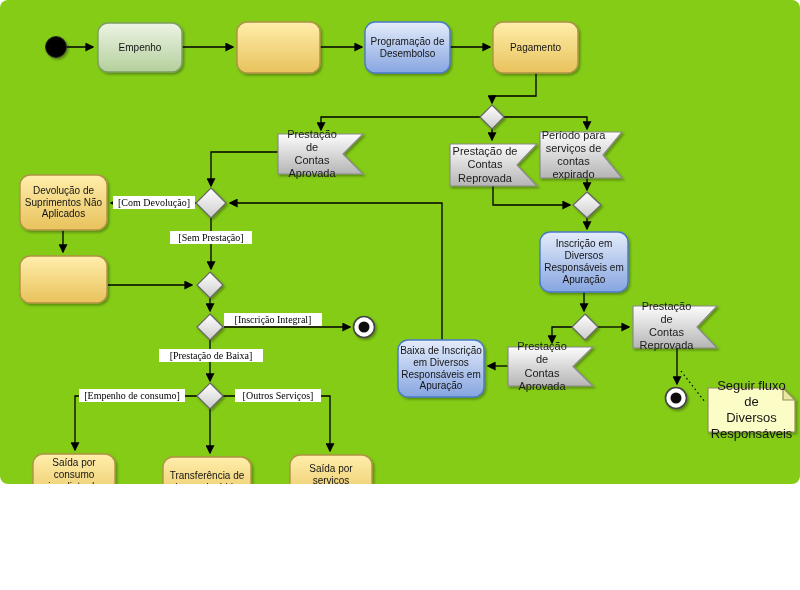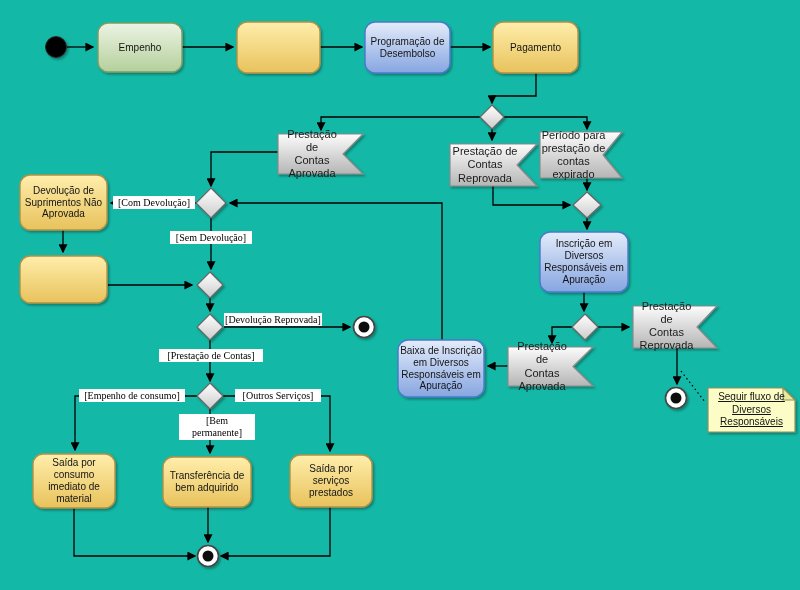--- a/index.html
+++ b/index.html
@@ -1,24 +1,24 @@
 <!DOCTYPE html>
 <html><head>
 <meta charset="utf-8">
 <style>
   html,body{margin:0;padding:0;background:#fff;}
-  #canvas{position:relative;width:800px;height:590px;background:#14b8a6;
-          font-family:"Liberation Sans",sans-serif;overflow:hidden;}
+  #canvas{position:relative;width:800px;height:484px;background:#84cc16;
+          font-family:"Liberation Sans",sans-serif;overflow:hidden;border-radius:8px;}
   #wires{position:absolute;left:0;top:0;}
   .lbl{position:absolute;display:flex;align-items:center;justify-content:center;
        text-align:center;font-size:10px;line-height:1.18;color:#141414;
        white-space:pre-line;pointer-events:none;}
   .flaglbl{font-size:11px;line-height:1.2;color:#1a1a1a;}
   .edgelbl{background:#ffffff;font-size:10px;padding:0 1px;height:13px;color:#000;font-family:Liberation Serif, serif;}
-  .notelbl{font-size:10px;line-height:1.25;text-decoration:underline;}
+  .notelbl{font-size:13px;line-height:1.25;}
 </style>
 </head>
 <body>
 
 <div id="canvas">
 
 <svg id="wires" width="800" height="590" viewBox="0 0 800 590">
   <defs>
     <linearGradient id="gY" x1="0" y1="0" x2="0" y2="1">
       <stop offset="0" stop-color="#ffeeab"></stop>
@@ -132,21 +132,21 @@
     </g>
   </g>
 </svg>
 
 <div class="lbl" style="left:98px;top:23px;width:84px;height:49px">Empenho</div>
 <div class="lbl" style="left:365px;top:22px;width:85px;height:51px">Programação de
 Desembolso</div>
 <div class="lbl" style="left:493px;top:22px;width:85px;height:51px">Pagamento</div>
 <div class="lbl" style="left:20px;top:175px;width:87px;height:55px">Devolução de
 Suprimentos Não
-Aprovada</div>
+Aplicados</div>
 <div class="lbl" style="left:540px;top:232px;width:88px;height:60px">Inscrição em
 Diversos
 Responsáveis em
 Apuração</div>
 <div class="lbl" style="left:398px;top:340px;width:86px;height:57px">Baixa de Inscrição
 em Diversos
 Responsáveis em
 Apuração</div>
 <div class="lbl" style="left:33px;top:454px;width:82px;height:54px">Saída por
 consumo
@@ -158,35 +158,33 @@
 serviços
 prestados</div>
 
 <div class="lbl flaglbl" style="left:280px;top:136px;width:64px;height:36px">Prestação de
 Contas
 Aprovada</div>
 <div class="lbl flaglbl" style="left:452px;top:146px;width:66px;height:38px">Prestação de
 Contas
 Reprovada</div>
 <div class="lbl flaglbl" style="left:541px;top:134px;width:65px;height:42px">Período para
-prestação de
+serviços de
 contas expirado</div>
 <div class="lbl flaglbl" style="left:510px;top:349px;width:64px;height:35px">Prestação de
 Contas
 Aprovada</div>
 <div class="lbl flaglbl" style="left:635px;top:308px;width:63px;height:36px">Prestação de
 Contas
 Reprovada</div>
 
 <div class="lbl notelbl" style="left:710px;top:390px;width:83px;height:40px">Seguir fluxo de
 Diversos
 Responsáveis</div>
 
 <div class="lbl edgelbl" style="left:113px;top:196px;width:80px">[Com Devolução]</div>
-<div class="lbl edgelbl" style="left:170px;top:231px;width:80px">[Sem Devolução]</div>
-<div class="lbl edgelbl" style="left:224px;top:313px;width:96px">[Devolução Reprovada]</div>
-<div class="lbl edgelbl" style="left:159px;top:349px;width:102px">[Prestação de Contas]</div>
+<div class="lbl edgelbl" style="left:170px;top:231px;width:80px">[Sem Prestação]</div>
+<div class="lbl edgelbl" style="left:224px;top:313px;width:96px">[Inscrição Integral]</div>
+<div class="lbl edgelbl" style="left:159px;top:349px;width:102px">[Prestação de Baixa]</div>
 <div class="lbl edgelbl" style="left:79px;top:389px;width:104px">[Empenho de consumo]</div>
-<div class="lbl edgelbl" style="left:179px;top:414px;width:74px;height:26px">[Bem
-permanente]</div>
 <div class="lbl edgelbl" style="left:235px;top:389px;width:84px">[Outros Serviços]</div>
 
 </div>
 
 </body></html>

